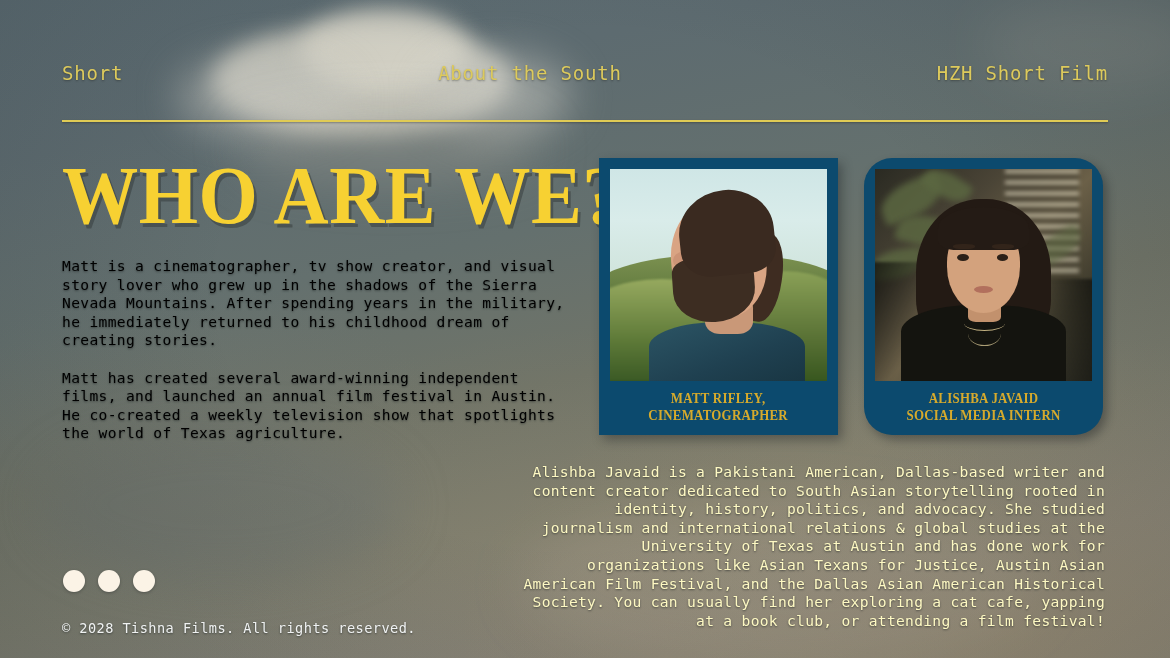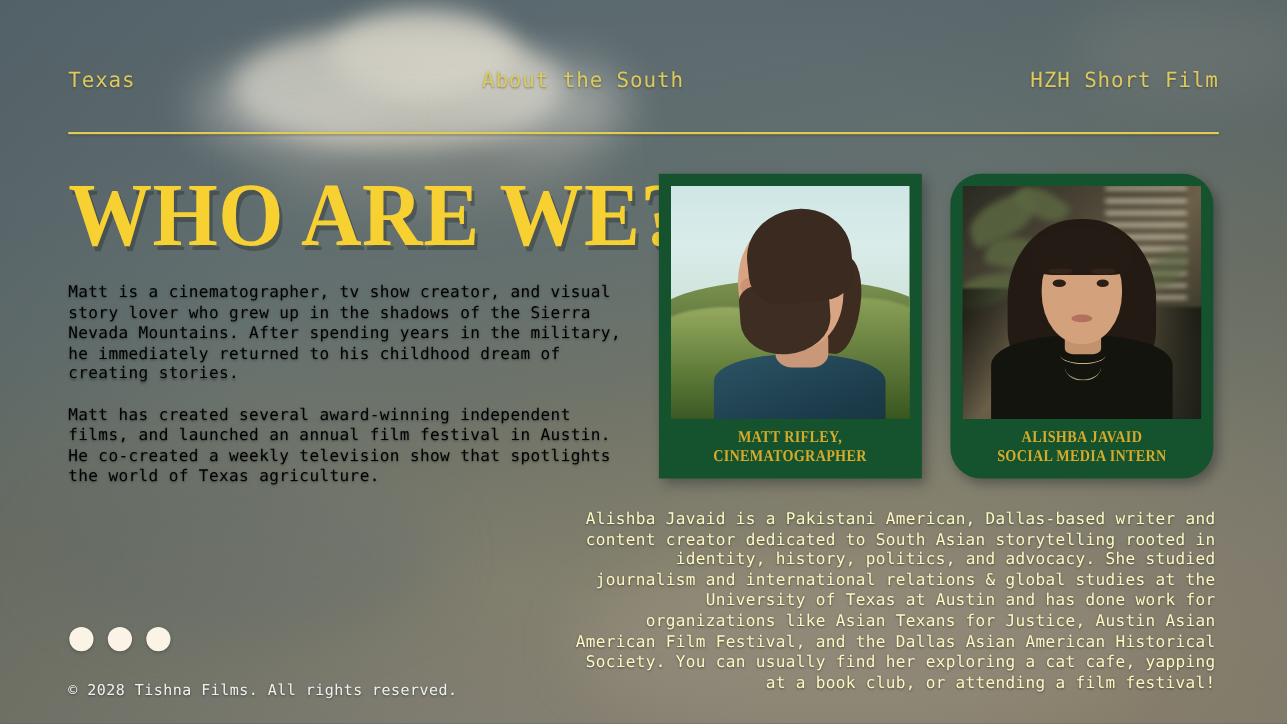--- a/index.html
+++ b/index.html
@@ -110,21 +110,21 @@
 
   
   .polaroids {
     position: absolute;
     left: 599px; top: 158px;
     display: flex;
     gap: 26px;
     z-index: 5;
   }
   .polaroid {
-    background: #14532d;
+    background: #0c4a6e;
     padding: 11px 11px 0 11px;
     box-shadow: 4px 5px 10px rgba(28,32,34,0.40);
     display: flex;
     flex-direction: column;
     align-items: center;
     width: 239px;
     box-sizing: border-box;
     cursor: pointer;
   }
   .photo {
@@ -341,21 +341,21 @@
   <div class="cloud" style="left:300px;top:8px;width:170px;height:86px;"></div>
   <div class="cloud soft" style="left:178px;top:58px;width:170px;height:78px;"></div>
   <div class="cloud soft" style="left:430px;top:56px;width:140px;height:80px;"></div>
   <div class="cloud faint" style="left:240px;top:118px;width:300px;height:60px;"></div>
   <div class="cloud faint" style="left:980px;top:0px;width:230px;height:90px;opacity:.45;"></div>
   <div class="cloud dark" style="left:40px;top:430px;width:360px;height:150px;"></div>
   <div class="cloud faint" style="left:520px;top:500px;width:520px;height:170px;opacity:.5;"></div>
   <div class="sky-vignette"></div>
 
   <nav class="nav">
-    <a class="nav-link">Texas</a>
+    <a class="nav-link">Short</a>
     <a class="nav-link">About the South</a>
     <a class="nav-link">HZH Short Film</a>
   </nav>
   <div class="nav-rule"></div>
 
   <div class="left-col">
     <h1 class="headline">WHO ARE WE?</h1>
     <div id="left-paras">
       <p class="body-p">Matt is a cinematographer, tv show creator, and visual story lover who grew up in the shadows of the Sierra Nevada Mountains. After spending years in the military, he immediately returned to his childhood dream of creating stories.</p>
       <p class="body-p">Matt has created several award-winning independent films, and launched an annual film festival in Austin. He co-created a weekly television show that spotlights the world of Texas agriculture.</p>

